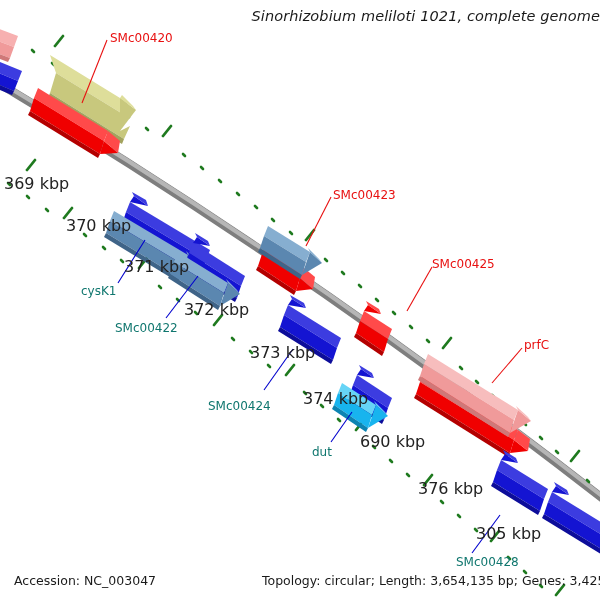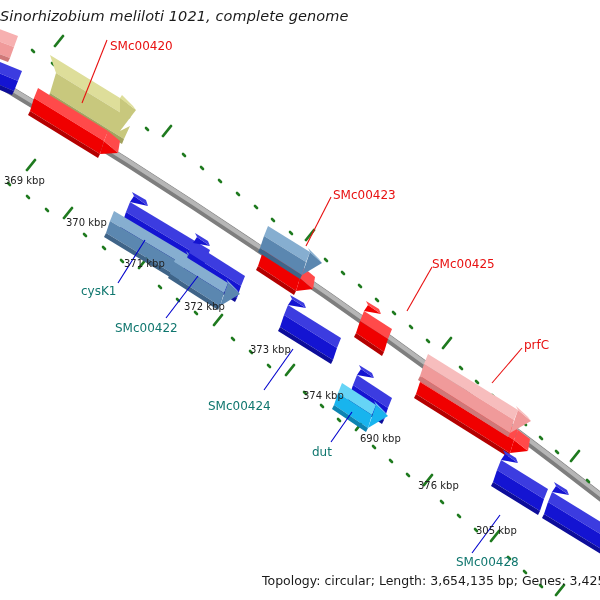--- a/index.html
+++ b/index.html
@@ -8,21 +8,21 @@
     background:#ffffff;
     font-family:"DejaVu Sans","Liberation Sans",sans-serif;
     overflow:hidden;
     position:relative;
   }
   #stage{position:absolute;inset:0;width:600px;height:600px;overflow:hidden;}
 
   
   .title{
     position:absolute;left:0;top:8px;width:600px;
-    text-align:left;
+    text-align:right;
     font-style:italic;
     font-size:14.5px;
     color:#1a1a1a;
     letter-spacing:.1px;
     white-space:nowrap;
   }
 
   
   .footer-left{
     position:absolute;left:14px;top:573px;
@@ -38,21 +38,21 @@
 
   
   .lbl{
     position:absolute;
     font-size:12px;
     white-space:nowrap;
     line-height:1;
   }
   .lbl.gene-blue{color:#0f766e;}
   .lbl.gene-red{color:#e81010;}
-  .lbl.kbp{color:#222222;font-size:10px;}
+  .lbl.kbp{color:#222222;font-size:16px;}
 </style>
 </head>
 <body>
 
 <div id="stage">
 
   <div class="title">Sinorhizobium meliloti 1021, complete genome</div>
 
   <svg class="canvas" viewBox="0 0 600 600" xmlns="http://www.w3.org/2000/svg">
 
@@ -308,26 +308,27 @@
   <div class="lbl kbp" style="left:4px;top:176px;">369 kbp</div>
   <div class="lbl kbp" style="left:66px;top:218px;">370 kbp</div>
   <div class="lbl kbp" style="left:124px;top:259px;">371 kbp</div>
   <div class="lbl kbp" style="left:184px;top:302px;">372 kbp</div>
   <div class="lbl kbp" style="left:250px;top:345px;">373 kbp</div>
   <div class="lbl kbp" style="left:303px;top:391px;">374 kbp</div>
   <div class="lbl kbp" style="left:360px;top:434px;">690 kbp</div>
   <div class="lbl kbp" style="left:418px;top:481px;">376 kbp</div>
   <div class="lbl kbp" style="left:476px;top:526px;">305 kbp</div>
 
-  <div class="lbl gene-red" style="left:110px;top:32px;margin-top:8px;">SMc00420</div>
+  <div class="lbl gene-red" style="left:110px;top:32px;">SMc00420</div>
   <div class="lbl gene-red" style="left:333px;top:189px;">SMc00423</div>
   <div class="lbl gene-red" style="left:432px;top:258px;">SMc00425</div>
   <div class="lbl gene-red" style="left:524px;top:339px;">prfC</div>
 
   <div class="lbl gene-blue" style="left:81px;top:285px;">cysK1</div>
   <div class="lbl gene-blue" style="left:115px;top:322px;">SMc00422</div>
   <div class="lbl gene-blue" style="left:208px;top:392px;margin-top:8px;">SMc00424</div>
   <div class="lbl gene-blue" style="left:312px;top:446px;">dut</div>
   <div class="lbl gene-blue" style="left:418px;top:556px;margin-left:38px;">SMc00428</div>
 
+  <div class="footer-left">Accession: NC_003047</div>
   <div class="footer-right">Topology: circular; Length: 3,654,135 bp; Genes: 3,425</div>
 
 </div>
 
 </body></html>

